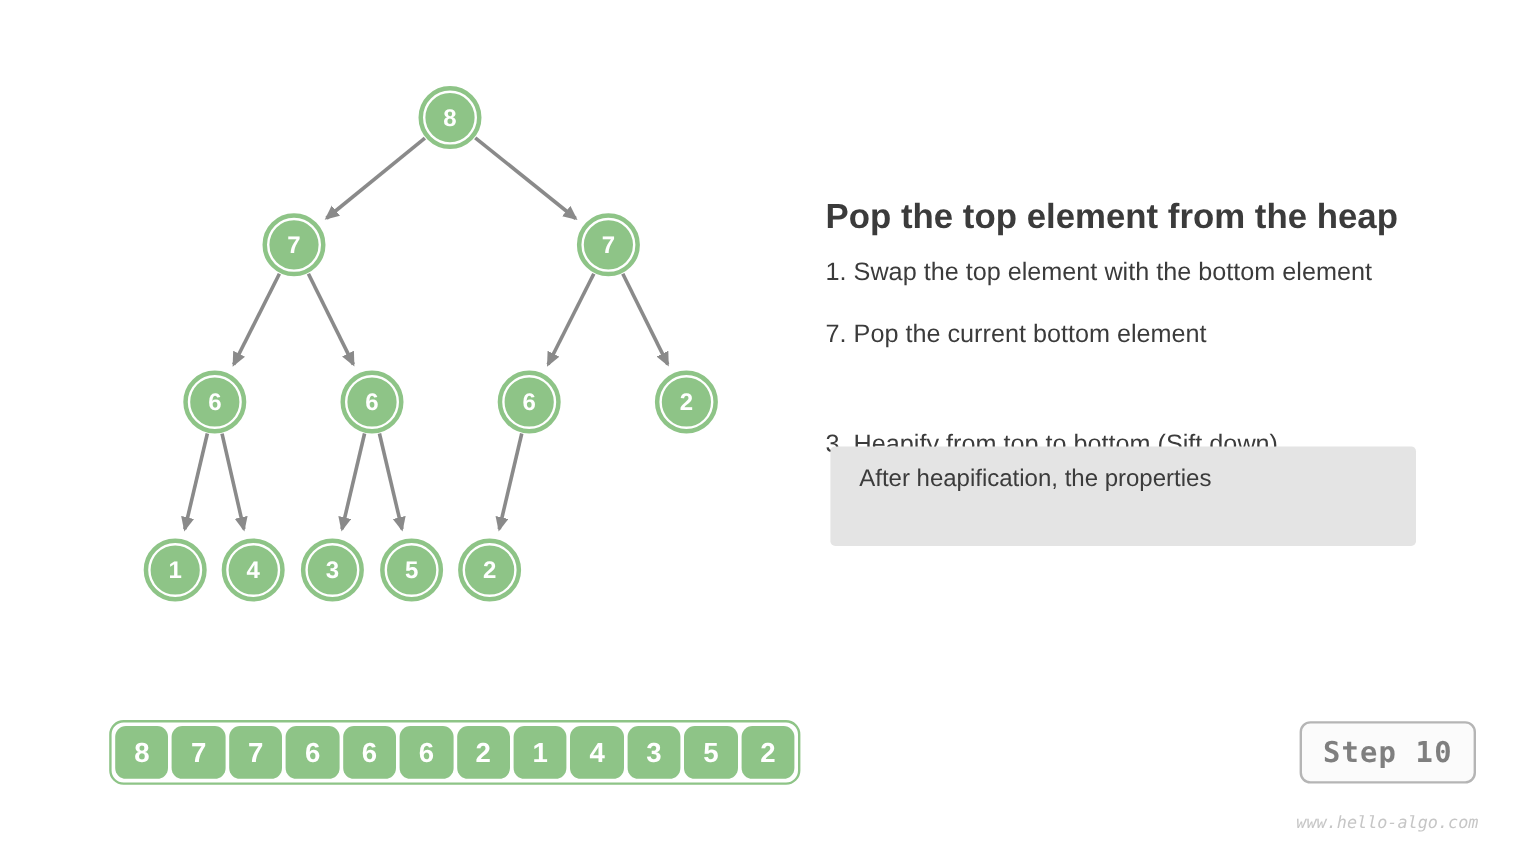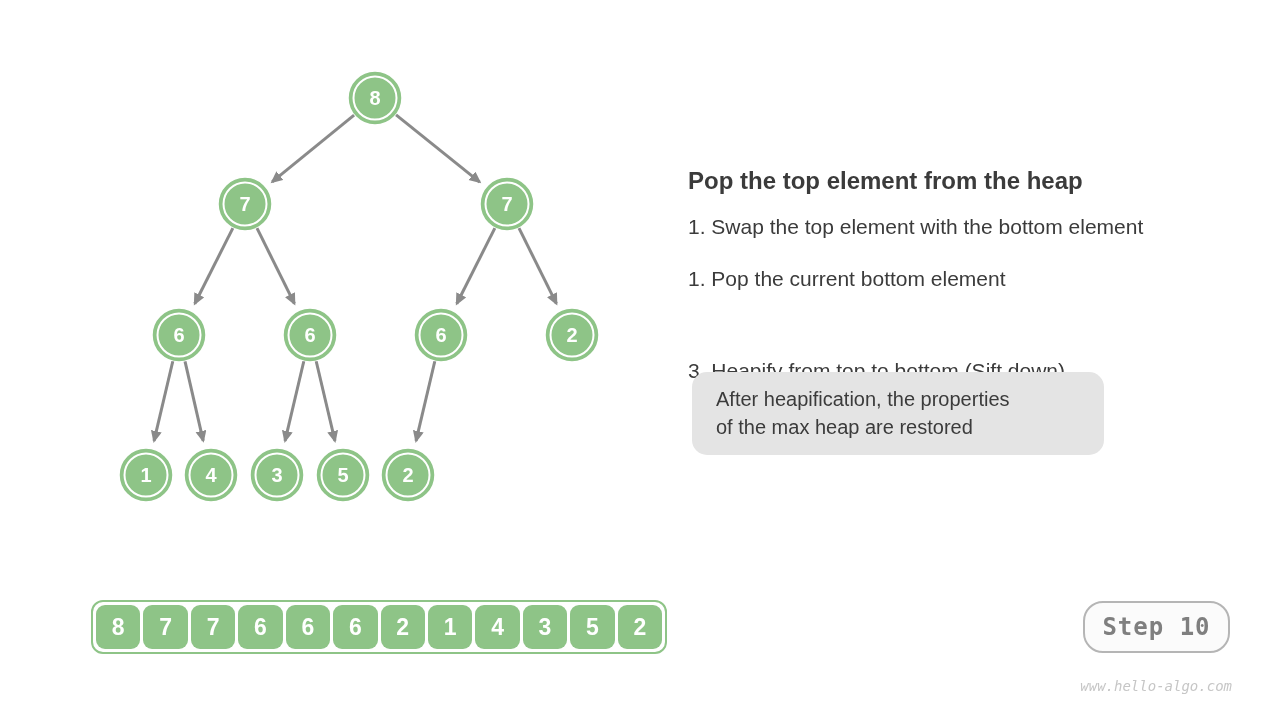--- a/index.html
+++ b/index.html
@@ -14,50 +14,50 @@
   .arrowhead{fill:var(--edge);}
   .node-fill{fill:var(--green);stroke:var(--green);stroke-width:2.5;}
   .node-ring{fill:none;stroke:#ffffff;stroke-width:2;}
   .node-label{
     fill:#ffffff;font-size:20px;font-weight:700;text-anchor:middle;
     font-family:"Liberation Sans",sans-serif;
   }
   
   .panel-title{
     position:absolute;left:688px;top:166px;
-    font-size:24px;font-weight:700;color:var(--dark);
+    font-size:29px;font-weight:700;color:var(--dark);
     white-space:nowrap;line-height:30px;
   }
   .instruction{
     position:absolute;left:688px;
     font-size:21px;color:var(--dark);white-space:nowrap;line-height:26px;
   }
   .instruction.i1{top:214px;}
   .instruction.i2{top:266px;}
   .instruction.i3{top:318px;margin-top:40px;}
   .note{
-    position:absolute;left:692px;top:372px;width:412px;height:83px;
-    box-sizing:border-box;background:var(--noteBg);border-radius:15px;
+    position:absolute;left:692px;top:372px;width:488px;height:83px;
+    box-sizing:border-box;background:var(--noteBg);border-radius:4px;
     padding:13px 0 0 24px;font-size:20px;line-height:28px;color:var(--dark);
   }
   
   .array{
     position:absolute;left:91px;top:600px;width:576px;height:54px;
     box-sizing:border-box;border:2px solid var(--green);border-radius:12px;
     background:#ffffff;padding:3px;display:flex;gap:3px;
   }
   .cell{
     flex:1;background:var(--green);border-radius:9px;
     display:flex;align-items:center;justify-content:center;
     color:#ffffff;font-size:23px;font-weight:700;
   }
   
   .stepbox{
     position:absolute;left:1083px;top:601px;width:147px;height:52px;
-    box-sizing:border-box;border:2px solid var(--stepBorder);border-radius:20px;
+    box-sizing:border-box;border:2px solid var(--stepBorder);border-radius:9px;
     background:var(--stepBg);display:flex;align-items:center;justify-content:center;
     font-family:"DejaVu Sans Mono",monospace;font-size:24px;font-weight:700;
     color:var(--stepText);letter-spacing:1px;white-space:nowrap;
   }
   .site-url{
     position:absolute;right:48px;top:678px;
     font-family:"DejaVu Sans Mono",monospace;font-size:14px;color:var(--url);
     white-space:nowrap;
     font-style:italic;
   }
@@ -139,26 +139,25 @@
     </g>
     <g>
       <circle cx="408" cy="475" r="25" class="node-fill"></circle>
       <circle cx="408" cy="475" r="21.5" class="node-ring"></circle>
       <text x="408" y="482" class="node-label">2</text>
     </g>
   </svg>
 
 <div class="panel-title">Pop the top element from the heap</div>
 <div class="instruction i1">1. Swap the top element with the bottom element</div>
-<div class="instruction i2">1. Pop the current bottom element</div>
+<div class="instruction i2">7. Pop the current bottom element</div>
 <div class="instruction i3">3. Heapify from top to bottom (Sift down)</div>
 
 <div class="note">
   <div>After heapification, the properties</div>
-  <div>of the max heap are restored</div>
 </div>
 
 <div class="array">
     <div class="cell">8</div>
     <div class="cell">7</div>
     <div class="cell">7</div>
     <div class="cell">6</div>
     <div class="cell">6</div>
     <div class="cell">6</div>
     <div class="cell">2</div>

